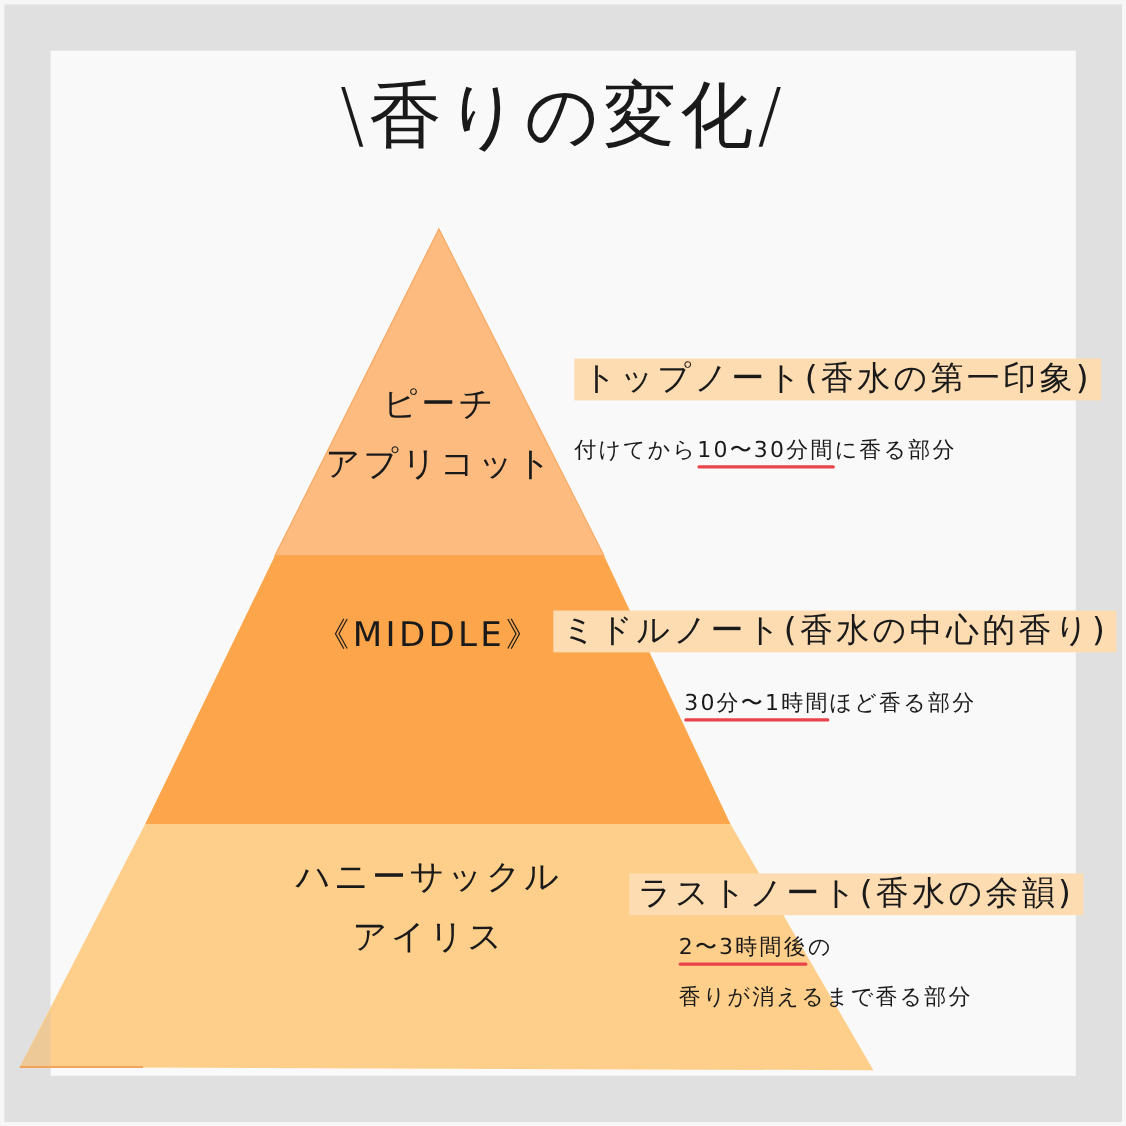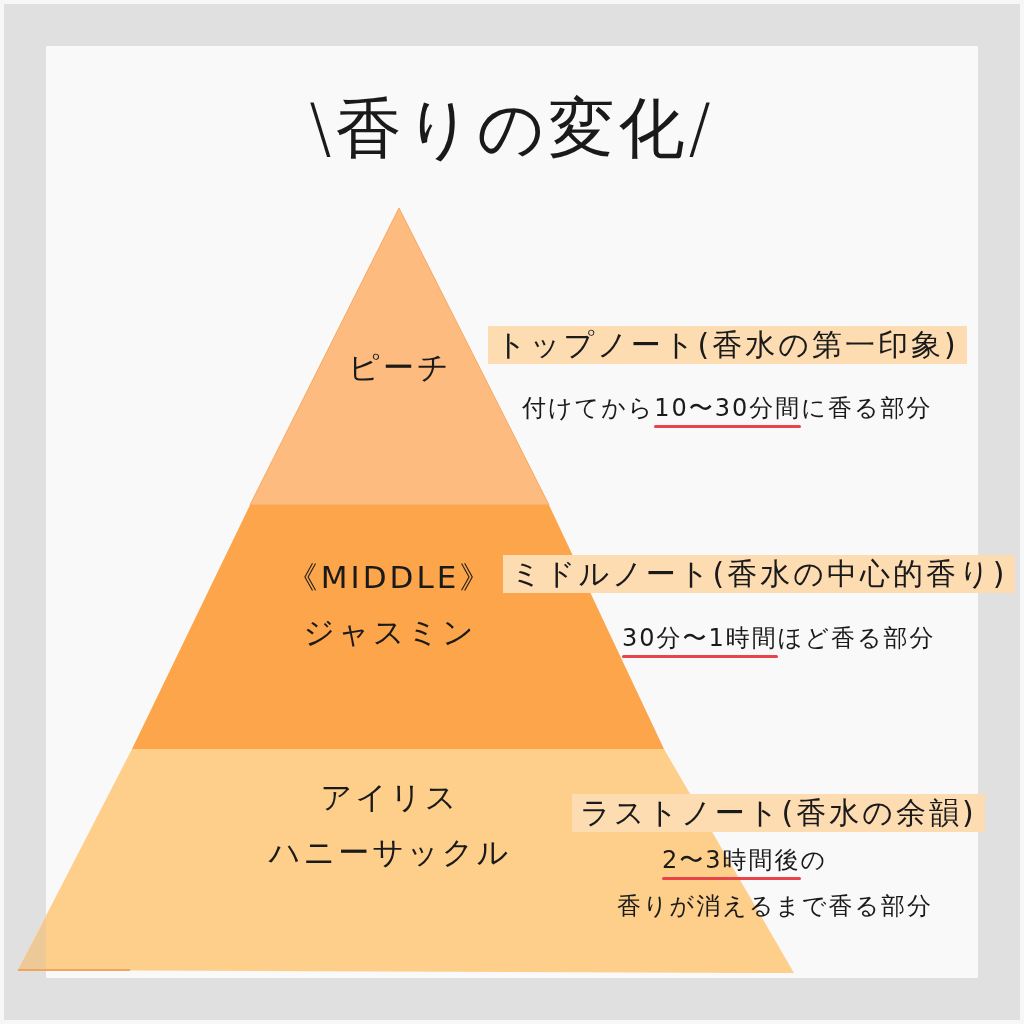--- a/index.html
+++ b/index.html
@@ -11,34 +11,34 @@
   }
   .frame {
     position: absolute; left: 4px; top: 4px; width: 1016px; height: 1016px;
     background: #e0e0e0;
   }
   .canvas {
     position: absolute; left: 46px; top: 46px; width: 932px; height: 932px;
     background: #f9f9f9;
   }
   .title {
-    position: absolute; left: 0; top: 84px; width: 1024px; text-align: center;
+    position: absolute; left: 0; top: 60px; width: 1024px; text-align: center;
     font-size: 66px; font-weight: 300; letter-spacing: 4px; line-height: 90px;
   }
   svg.pyramid { position: absolute; left: 0; top: 0; }
   .tier-text {
     position: absolute; text-align: center; font-size: 31px; line-height: 55px;
     letter-spacing: 3px;
   }
   .note-label {
     position: absolute; background: #fddcb2; font-size: 30px; line-height: 38px;
     padding: 0 8px; letter-spacing: 3px; white-space: nowrap;
   }
   .desc {
-    position: absolute; font-size: 24px; line-height: 48px; letter-spacing: 2px;
+    position: absolute; font-size: 20px; line-height: 48px; letter-spacing: 2px;
     white-space: nowrap;
   }
   .ul { position: relative; }
   .ul::after {
     content: ""; position: absolute; left: 0; right: 0; bottom: -6px; height: 3px;
     background: #e8444a; border-radius: 2px;
   }
 </style>
 </head>
 <body>
@@ -54,39 +54,39 @@
 
   <polygon points="250,505 549,505 664,749 132,749" fill="#fca54b"></polygon>
 
   <polygon points="132,749 664,749 794,973 18,970" fill="#fecf8a"></polygon>
   <polygon points="18,970 46,918 46,970" fill="#e8c79a" opacity="0.8"></polygon>
   <line x1="18" y1="970" x2="130" y2="970" stroke="#f2a55a" stroke-width="2"></line>
 </svg>
 
 <div class="tier-text" style="left:250px; top:340px; width:300px;">
   <div>ピーチ</div>
+  <div>アプリコット</div>
 </div>
 
 <div class="tier-text" style="left:240px; top:550px; width:300px;">
   <div>《MIDDLE》</div>
-  <div>ジャスミン</div>
 </div>
 
 <div class="tier-text" style="left:240px; top:770px; width:300px;">
+  <div>ハニーサックル</div>
   <div>アイリス</div>
-  <div>ハニーサックル</div>
 </div>
 
-<div class="note-label" style="left:488px; top:326px;">トップノート(香水の第一印象)</div>
+<div class="note-label" style="left:522px; top:326px;">トップノート(香水の第一印象)</div>
 <div class="desc" style="left:522px; top:384px;">
   <span>付けてから</span><span class="ul">10〜30分間</span><span>に香る部分</span>
 </div>
 
 <div class="note-label" style="left:503px; top:555px;">ミドルノート(香水の中心的香り)</div>
 <div class="desc" style="left:622px; top:614px;text-align:center;">
   <span class="ul">30分〜1時間</span><span>ほど香る部分</span>
 </div>
 
 <div class="note-label" style="left:572px; top:762px;margin-top:32px;">ラストノート(香水の余韻)</div>
-<div class="desc" style="left:617px; top:836px;margin-left:45px;">
+<div class="desc" style="left:617px; top:836px;">
   <span class="ul">2〜3時間後</span><span>の</span>
 </div>
 <div class="desc" style="left:617px; top:882px;">香りが消えるまで香る部分</div>
 
 </body></html>

